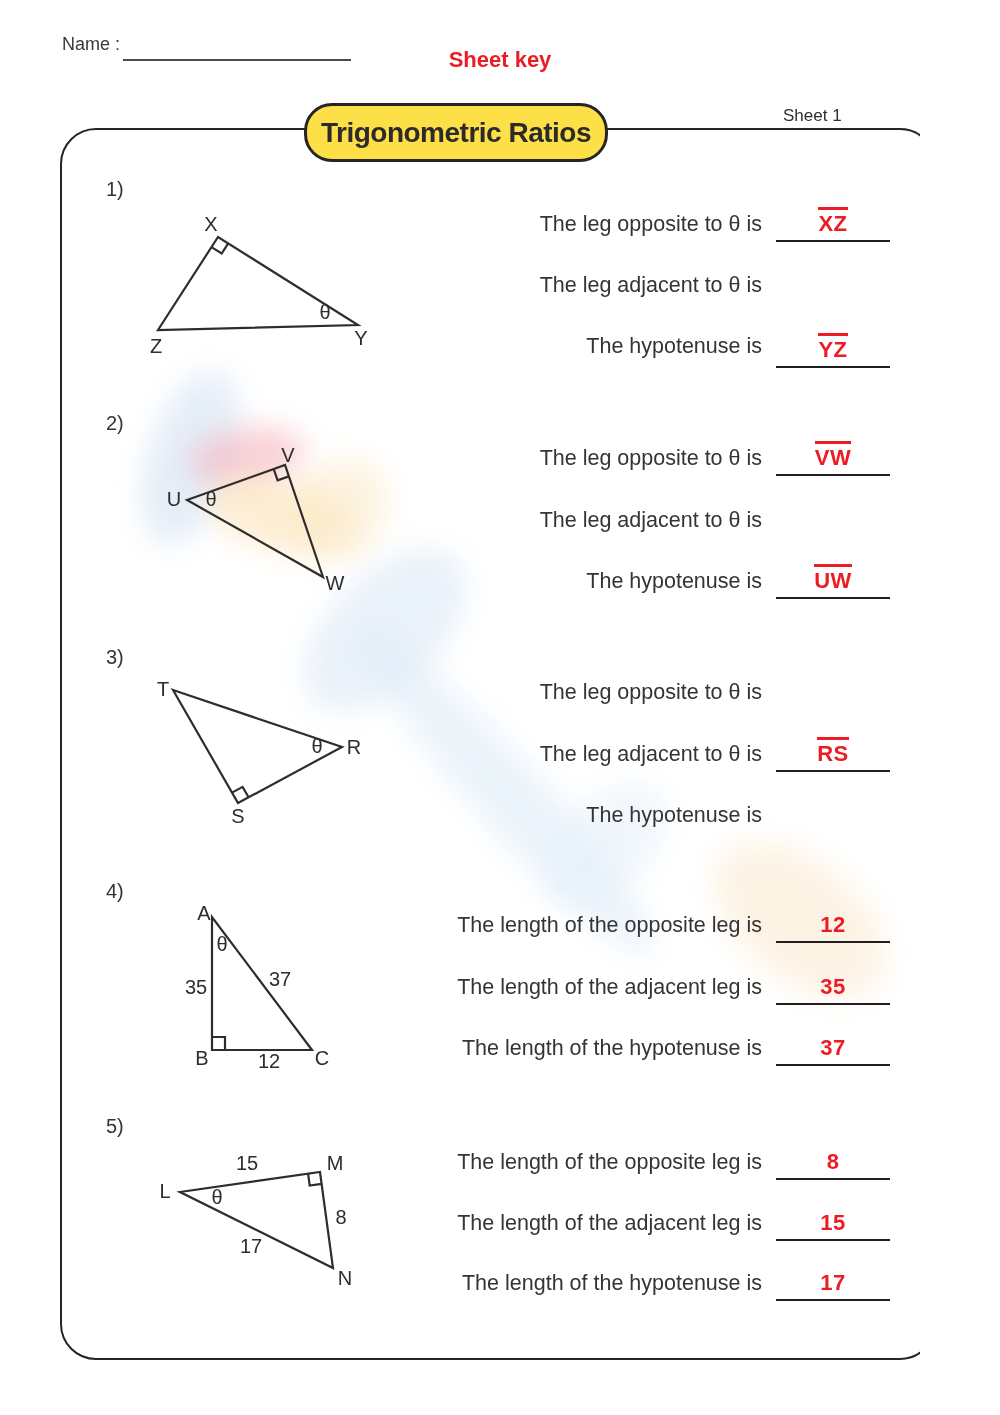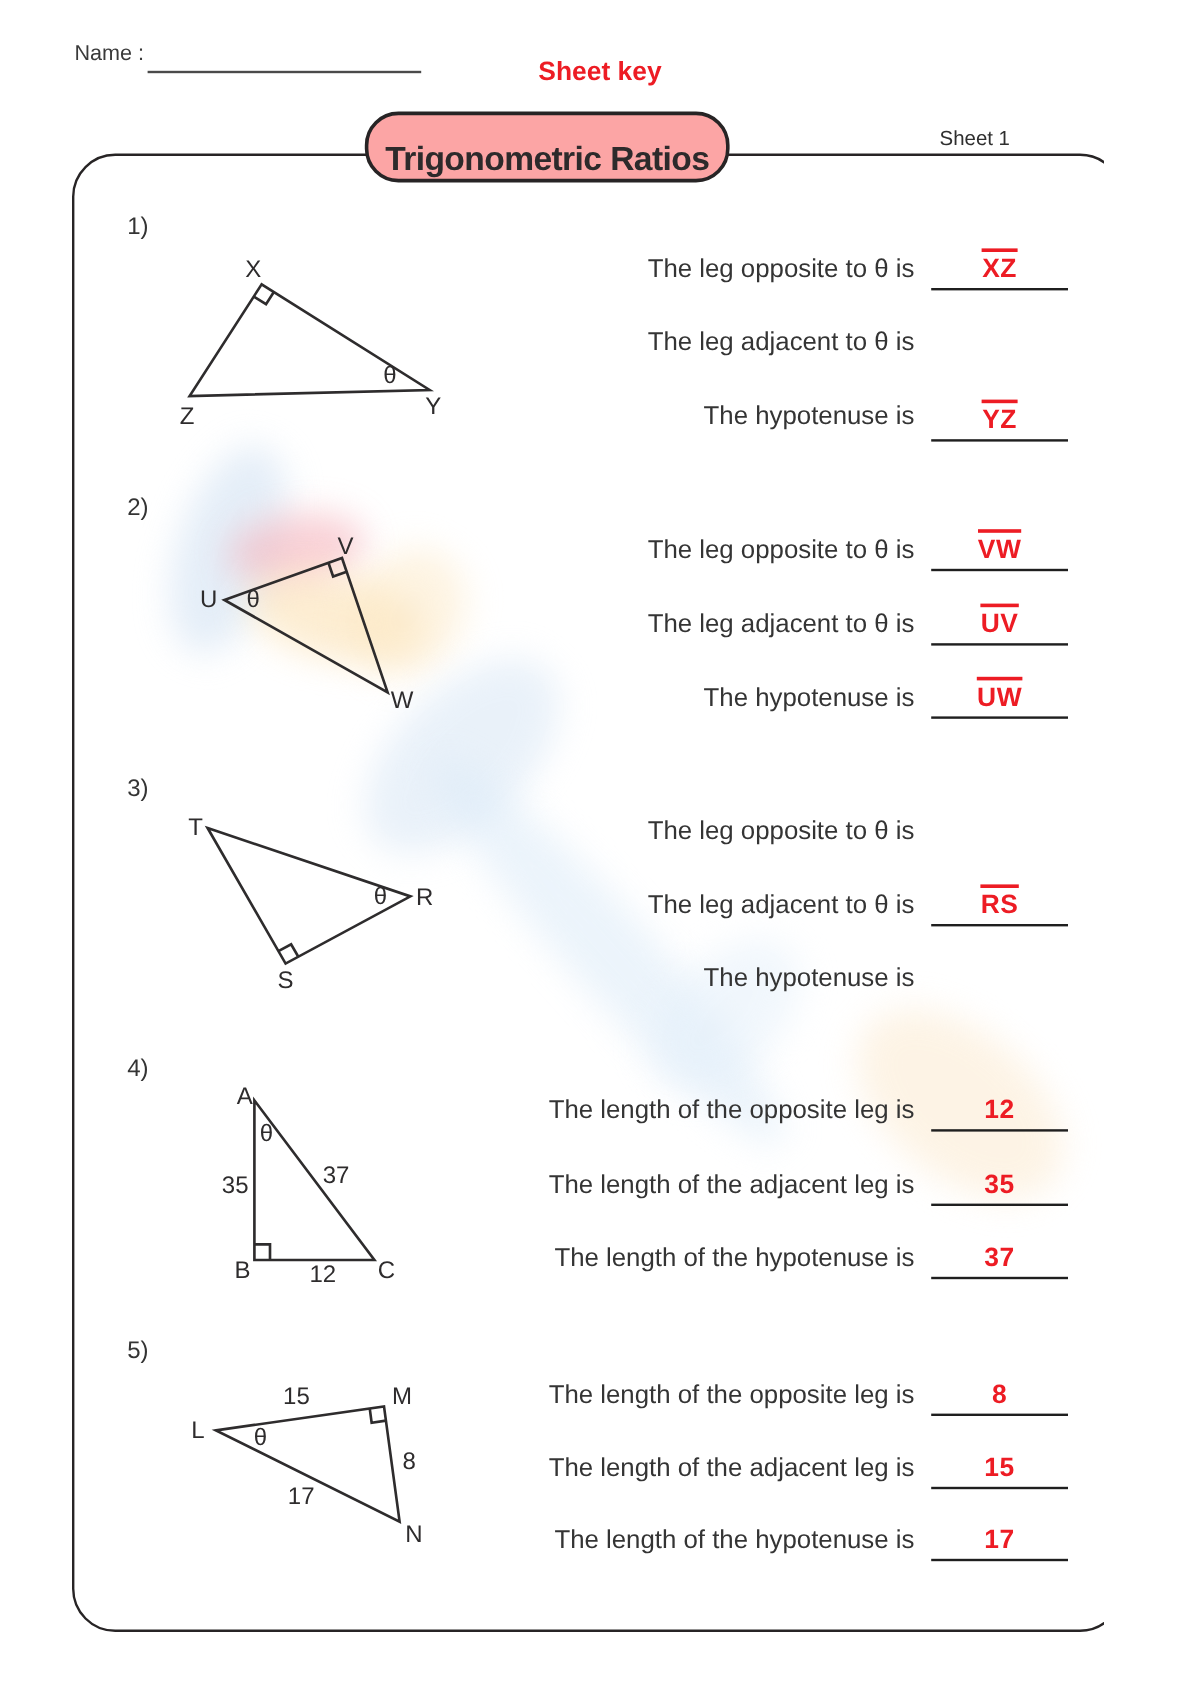--- a/index.html
+++ b/index.html
@@ -10,23 +10,23 @@
   
   .name-label{position:absolute;left:62px;top:34px;font-size:18px;color:#3a3a3a;z-index:3;}
   .name-line{position:absolute;left:123px;top:40px;width:228px;height:19px;
              border-bottom:2px solid #4a4a4a;z-index:3;}
   .answer-key{position:absolute;left:0;top:47px;width:1000px;text-align:center;
               font-size:22px;font-weight:bold;z-index:3;}
   .sheet-label{position:absolute;left:783px;top:106px;font-size:17px;color:#2f2f2f;z-index:3;}
   
   .frame{position:absolute;left:60px;top:128px;width:872px;height:1228px;
          border:2.5px solid #272425;border-radius:36px;background:transparent;z-index:1;}
-  .title-pill{position:absolute;left:304px;top:93px;width:298px;height:53px;
-              background:#fca5a5;border:3px solid #272425;border-radius:28px;
-              display:flex;align-items:flex-end;justify-content:center;z-index:2;}
+  .title-pill{position:absolute;left:304px;top:103px;width:298px;height:53px;
+              background:#fde047;border:3px solid #272425;border-radius:28px;
+              display:flex;align-items:center;justify-content:center;z-index:2;}
   .title-pill span{font-size:28px;font-weight:bold;color:#2d2a2b;letter-spacing:-0.5px;}
   
   .pnum{position:absolute;left:106px;font-size:20px;color:#343434;z-index:2;}
   .tri{position:absolute;z-index:2;}
   .tline{fill:none;stroke:#2e2c2d;stroke-width:2.2;}
   .tri text{font-size:20px;fill:#2e2c2d;text-anchor:middle;
             font-family:"Liberation Sans", sans-serif;}
   .qlabel{position:absolute;left:340px;width:422px;text-align:right;font-size:21.5px;
           color:#343434;white-space:nowrap;z-index:2;line-height:1.15;}
   .aslot{position:absolute;left:776px;width:114px;height:52px;
@@ -89,23 +89,20 @@
     <text x="128" y="22">V</text>
     <text x="14" y="66">U</text>
     <text x="175" y="150">W</text>
     <text x="51" y="66">θ</text>
   </svg>
   <div class="qlabel" style="top:446px">The leg opposite to θ is</div>
   <div class="aslot" style="top:422px">
       <span class="aval seg">VW</span>
     </div>
   <div class="qlabel" style="top:508px">The leg adjacent to θ is</div>
-  <div class="aslot" style="top:484px">
-      <span class="aval seg">UV</span>
-    </div>
   <div class="qlabel" style="top:569px">The hypotenuse is</div>
   <div class="aslot" style="top:545px">
       <span class="aval seg">UW</span>
     </div>
 
   <span class="pnum" style="top:646px">3)</span>
   <svg class="tri" style="left:150px;top:665px" width="220" height="165" viewBox="0 0 220 165">
     <polygon class="tline" points="23,25 192,82 88,138"></polygon>
     <polyline class="tline" points="82,127.6 92.6,121.9 98.6,132.3"></polyline>
     <text x="13" y="31">T</text>

